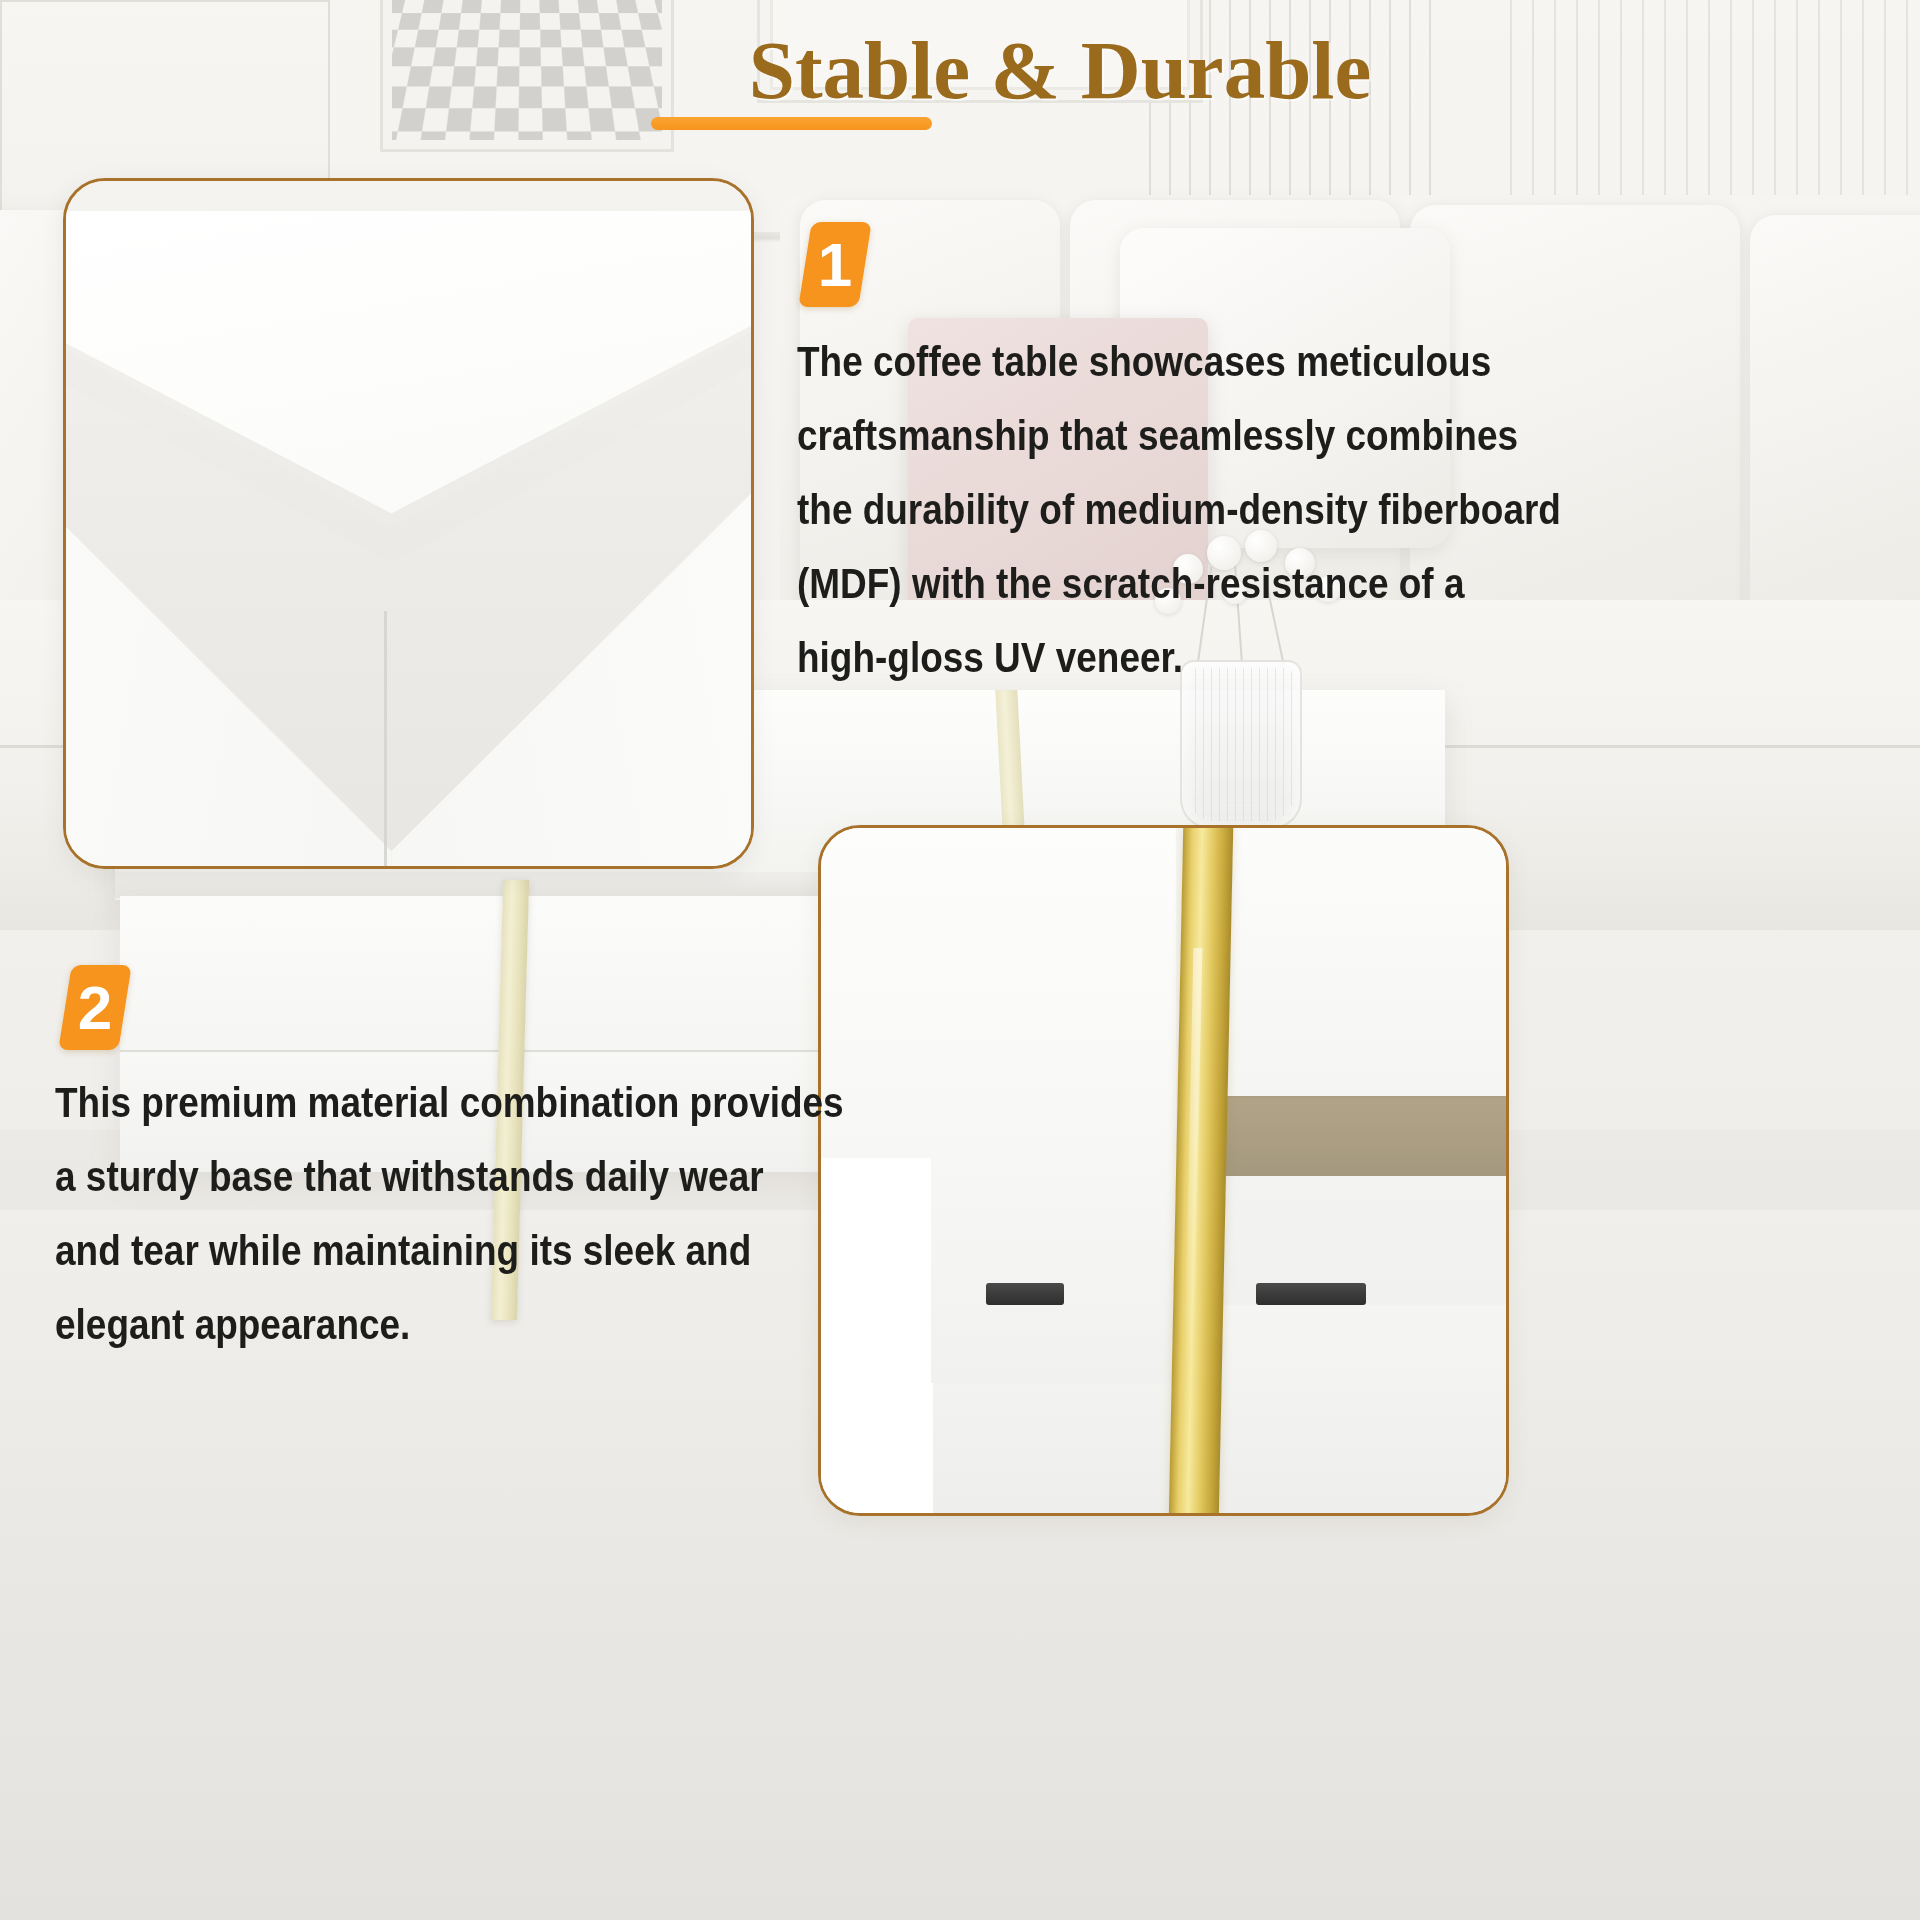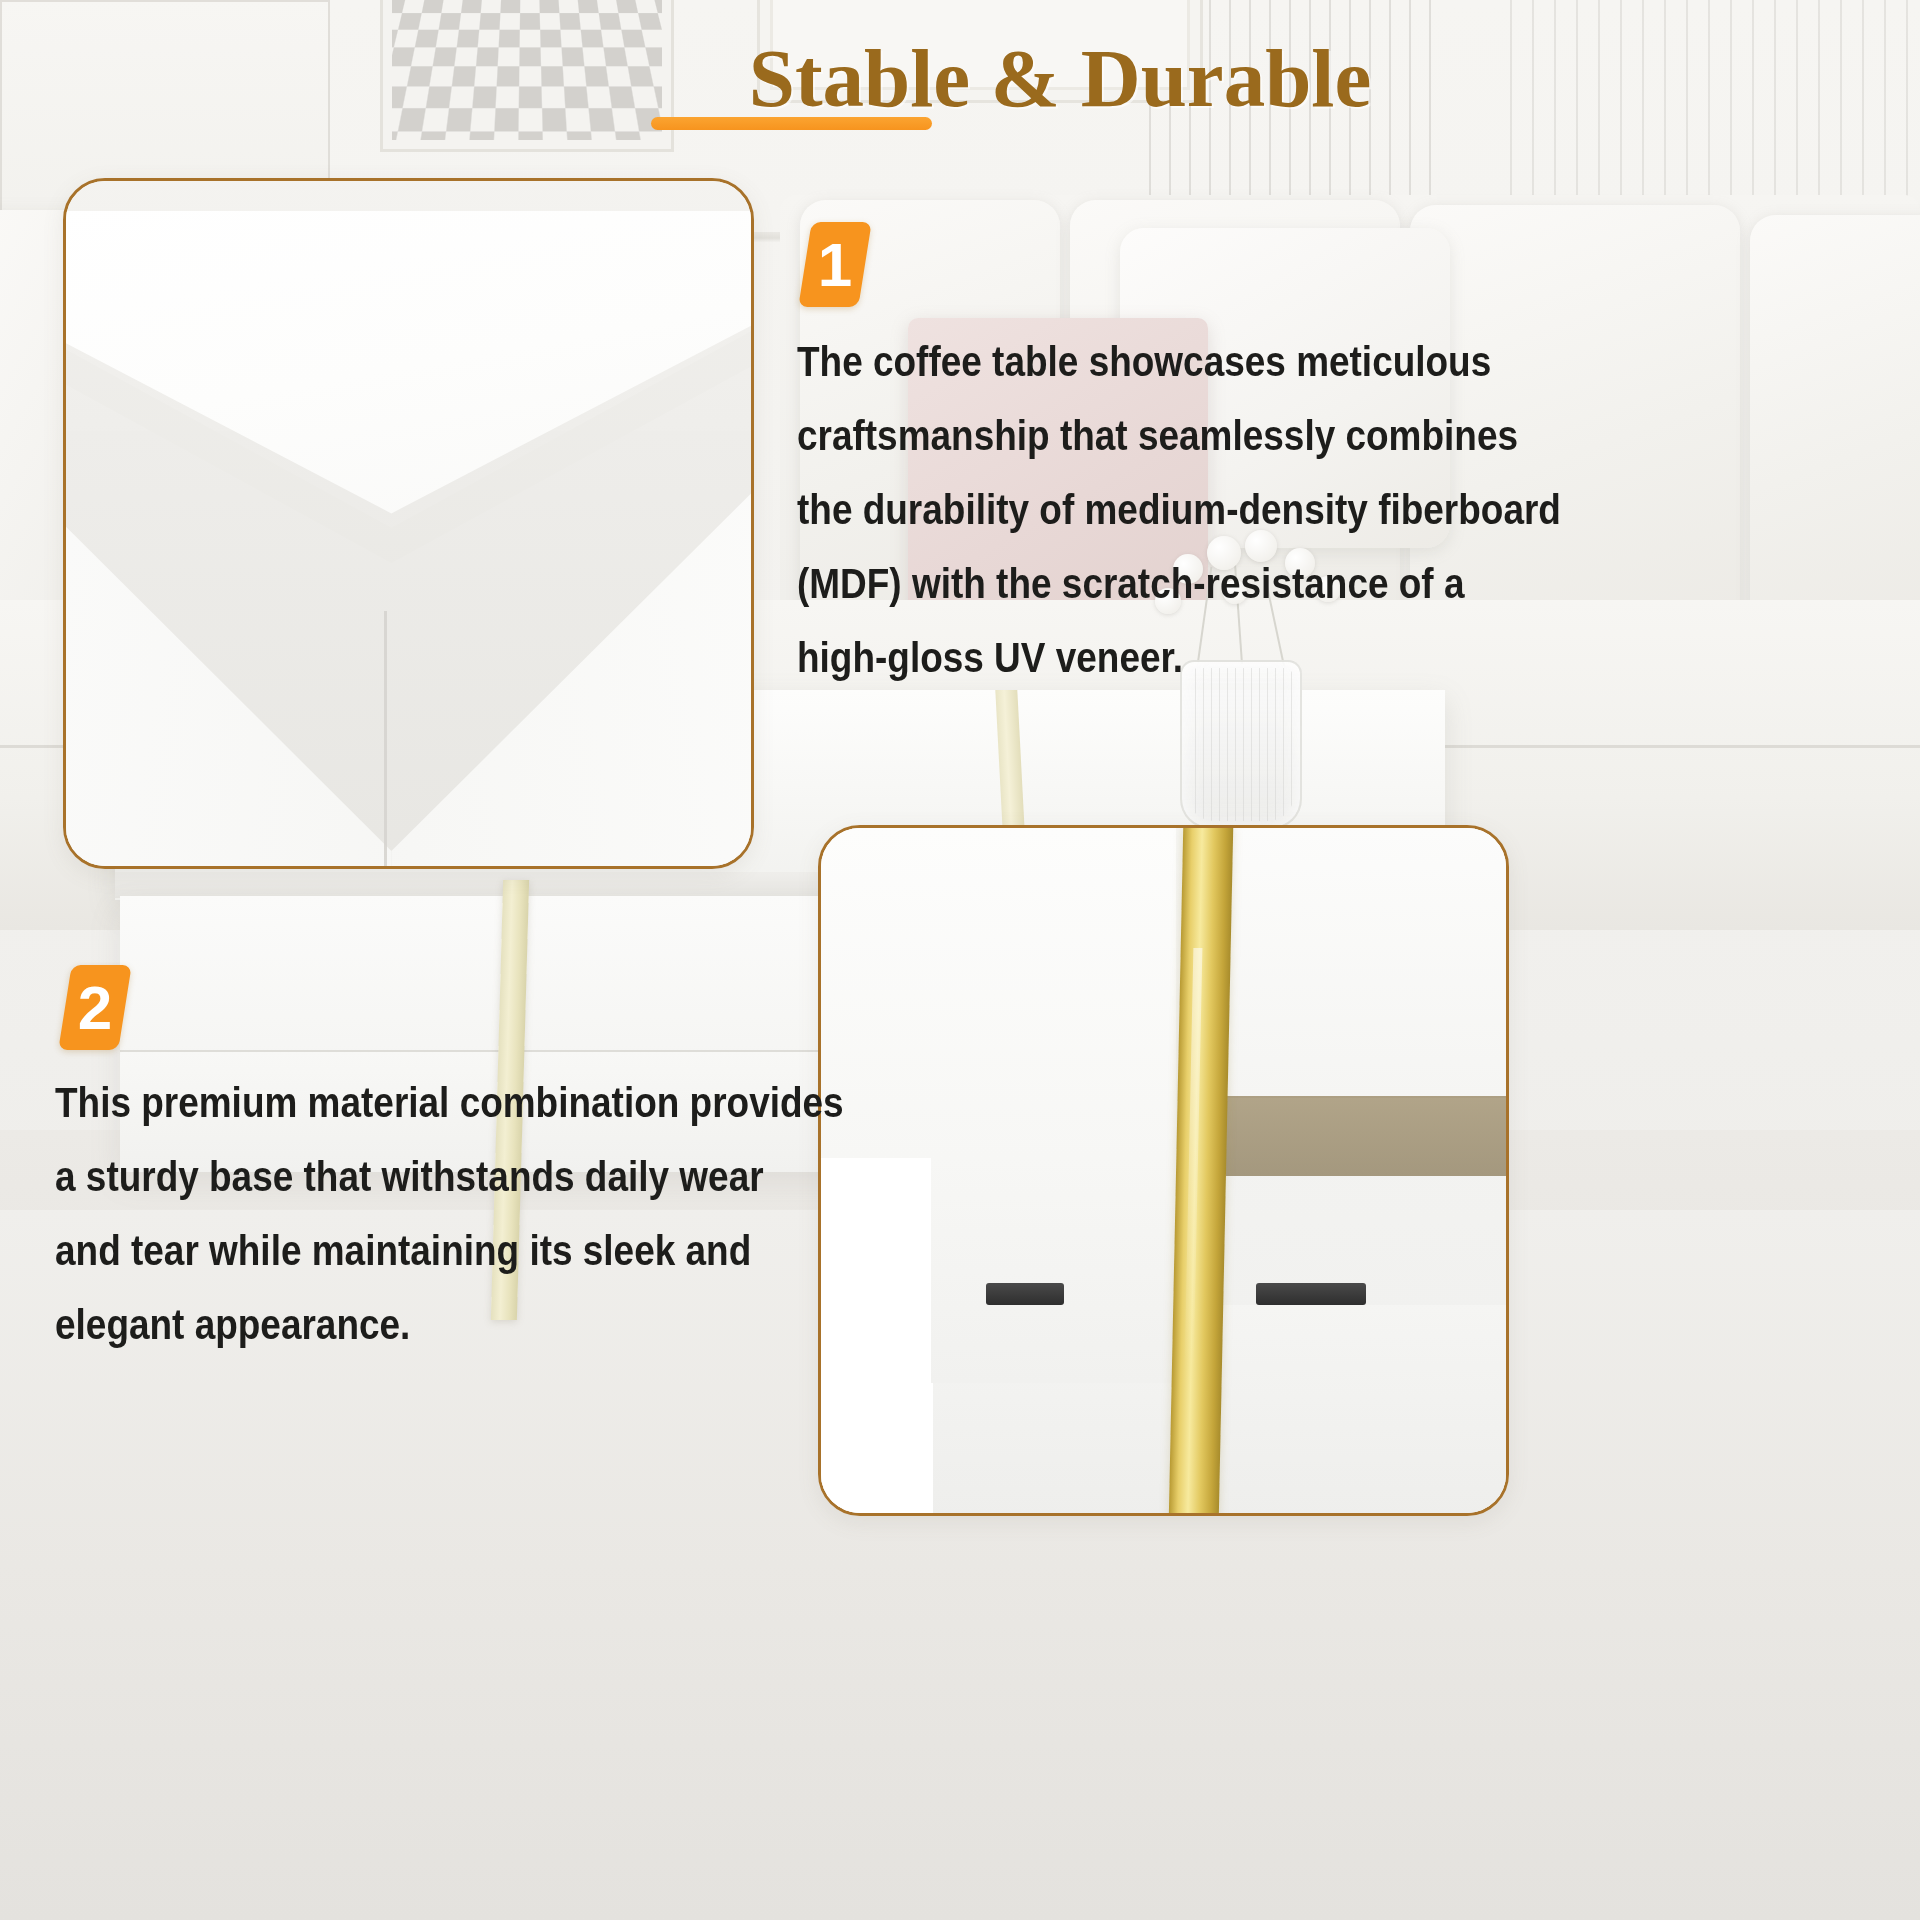--- a/index.html
+++ b/index.html
@@ -174,21 +174,21 @@
     position:absolute;width:30px;height:30px;border-radius:50%;
     background:radial-gradient(circle at 35% 32%,#ffffff,#eeece6);
     box-shadow:0 1px 4px rgba(160,156,148,.3);
   }
   .stem{
     position:absolute;width:2px;background:#d7d6cf;transform-origin:bottom;
   }
 
   
   .title{
-    position:absolute;left:500px;top:30px;width:1120px;
+    position:absolute;left:500px;top:22px;width:1120px;
     text-align:center;
     font-family:"Liberation Serif", serif;
     font-weight:bold;
     font-size:83px;
     letter-spacing:0px;
     color:#9a6a1d;
     text-shadow:2px 2px 0 rgba(255,255,255,.55);
     white-space:nowrap;
   }
   .title-underline{

